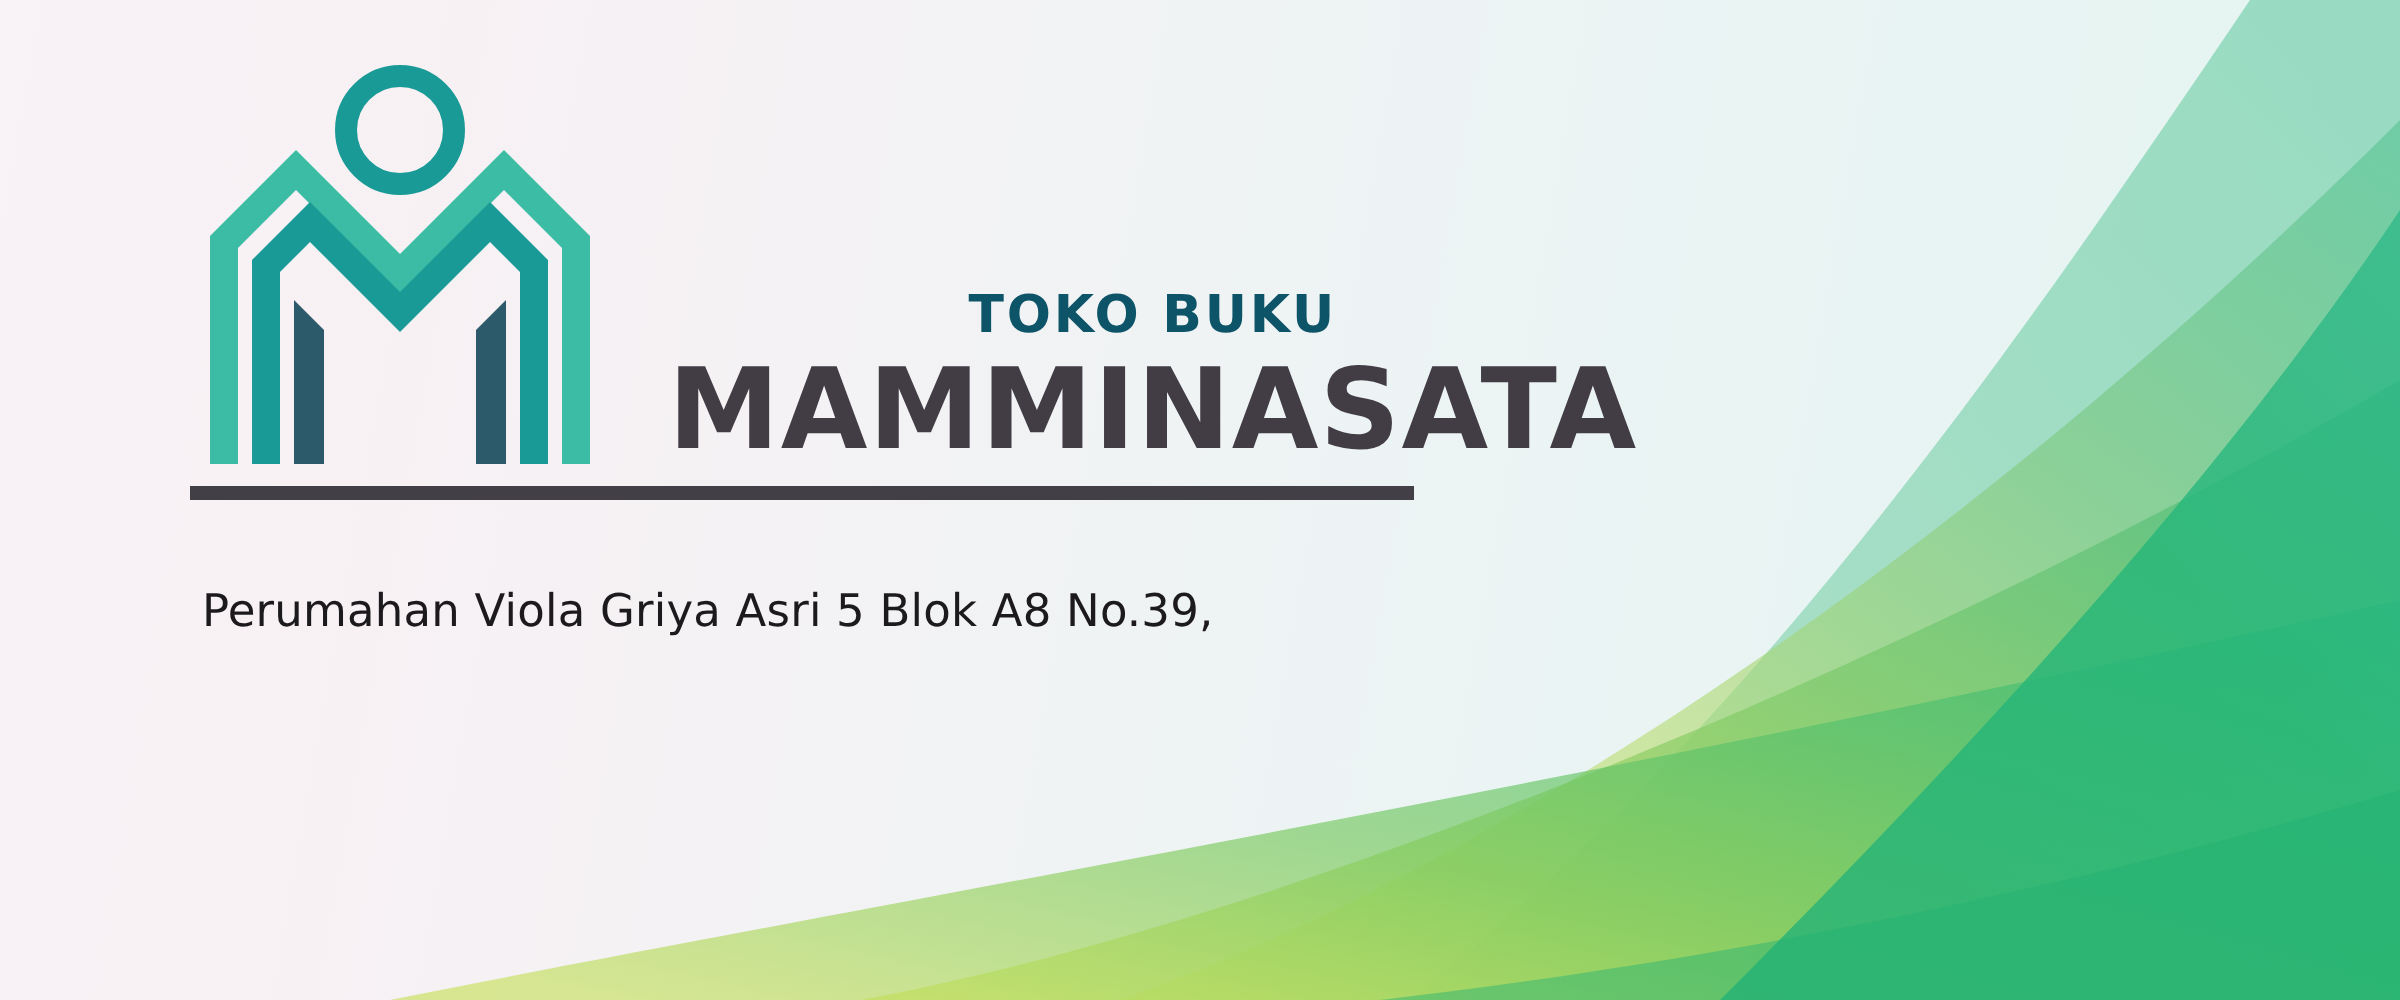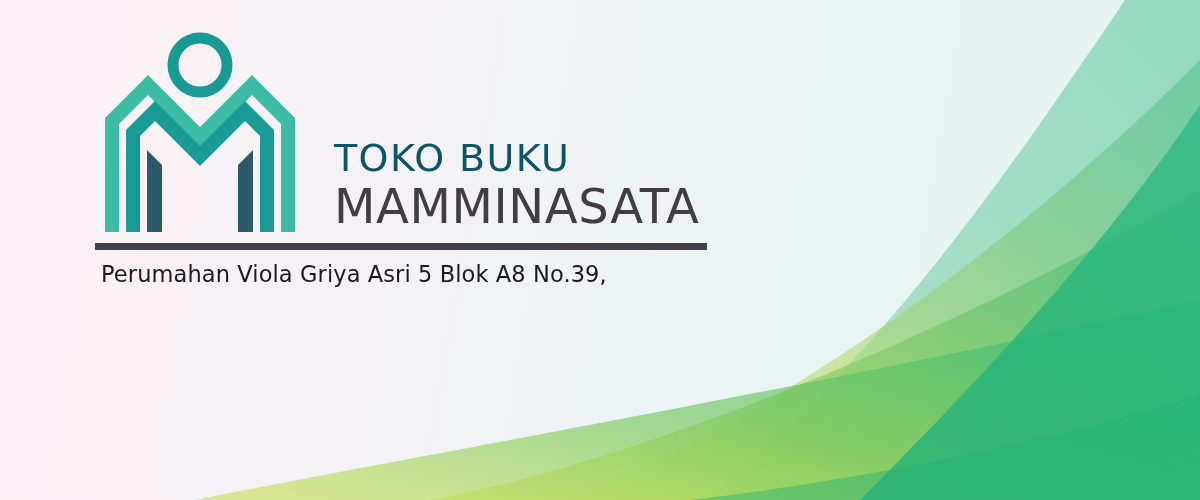--- a/index.html
+++ b/index.html
@@ -41,30 +41,31 @@
     height: 210px;
   }
 
   
   .wordmark {
     position: absolute;
     left: 334px;
     top: 136px;
   }
   .wordmark-line1 {
-    font-size: 38px;
-    font-weight: normal;
+    font-size: 26px;
+    font-weight: bold;
     letter-spacing: 1.4px;
     color: #0d5468;
     line-height: 44px;
     white-space: nowrap;
+    text-align: center;
   }
   .wordmark-line2 {
-    font-size: 48px;
-    font-weight: normal;
+    font-size: 56px;
+    font-weight: bold;
     letter-spacing: 0.6px;
     color: #423c45;
     line-height: 58px;
     margin-top: -3px;
     white-space: nowrap;
   }
 
   
   .divider {
     position: absolute;
@@ -79,21 +80,21 @@
   .address {
     position: absolute;
     left: 101px;
     top: 259px;
     font-size: 22.5px;
     line-height: 30px;
     color: #1c1a1d;
     letter-spacing: 0.1px;
     white-space: nowrap;
   }
-  .address-line { display: block; }
+  .address-line { display: block; margin-top: 32px; }
 </style>
 </head>
 <body>
 
 <div id="banner">
 
   <svg class="wave-layer" viewBox="0 0 1200 500" preserveAspectRatio="none" aria-hidden="true">
     <defs>
       <linearGradient id="gA" x1="0" y1="1" x2="1" y2="0">
         <stop offset="0%" stop-color="#e4ea6e"></stop>

